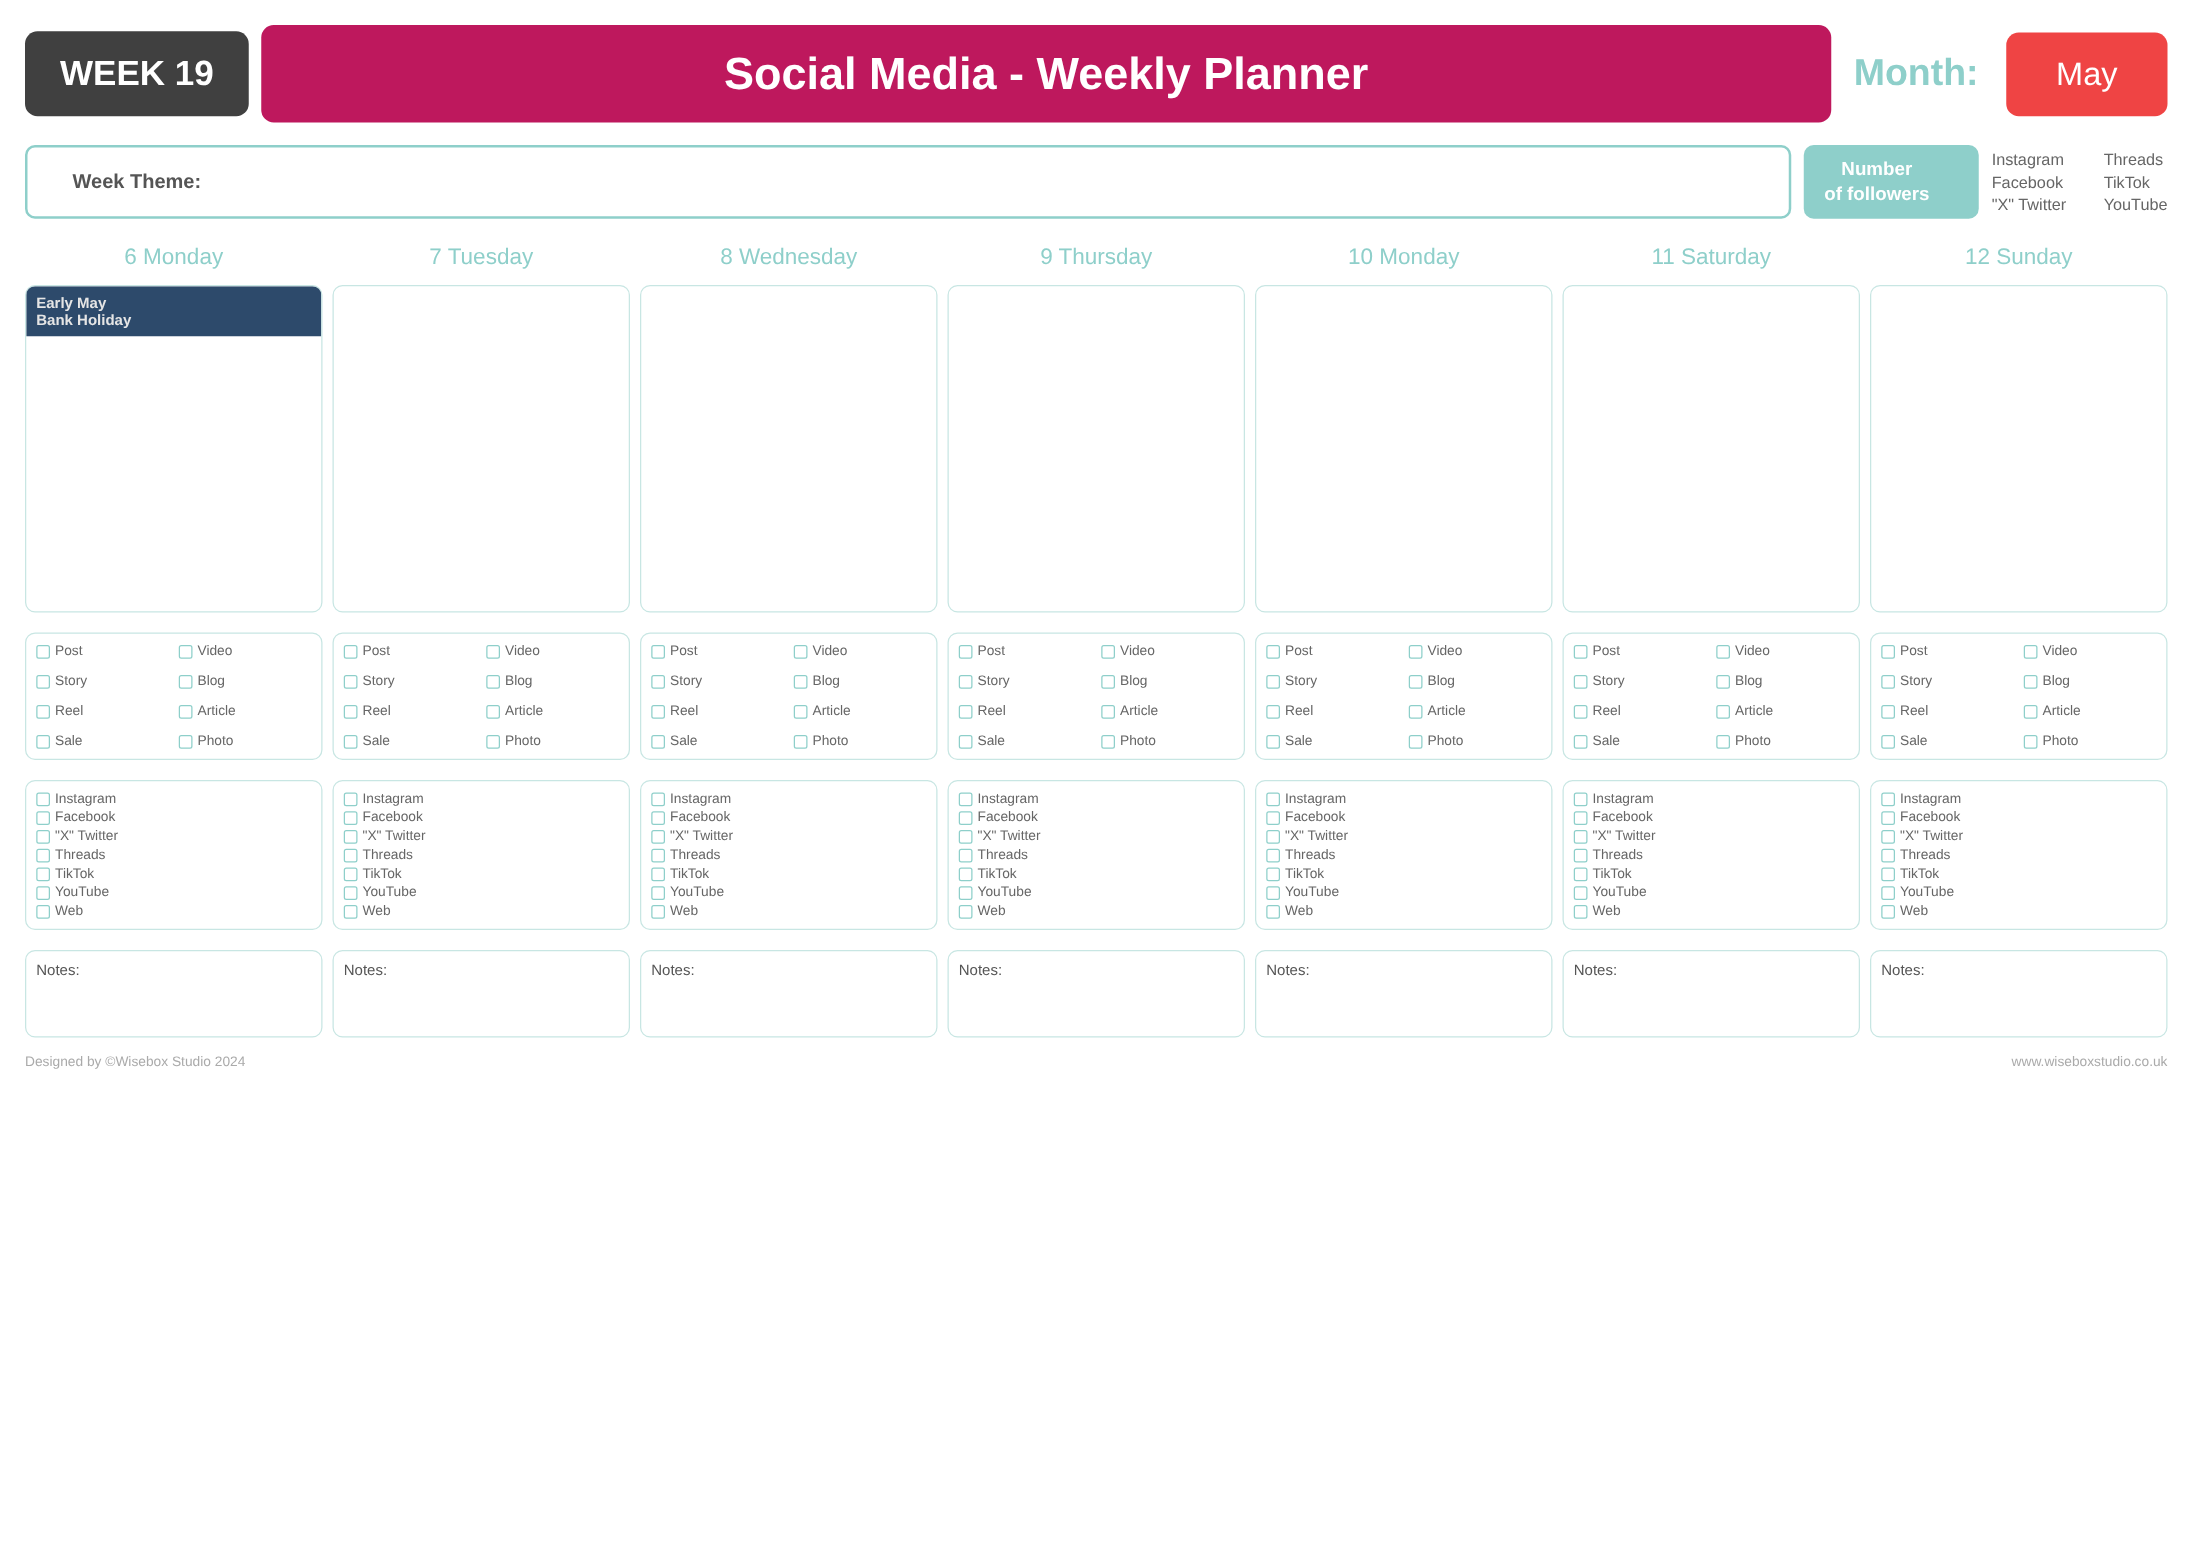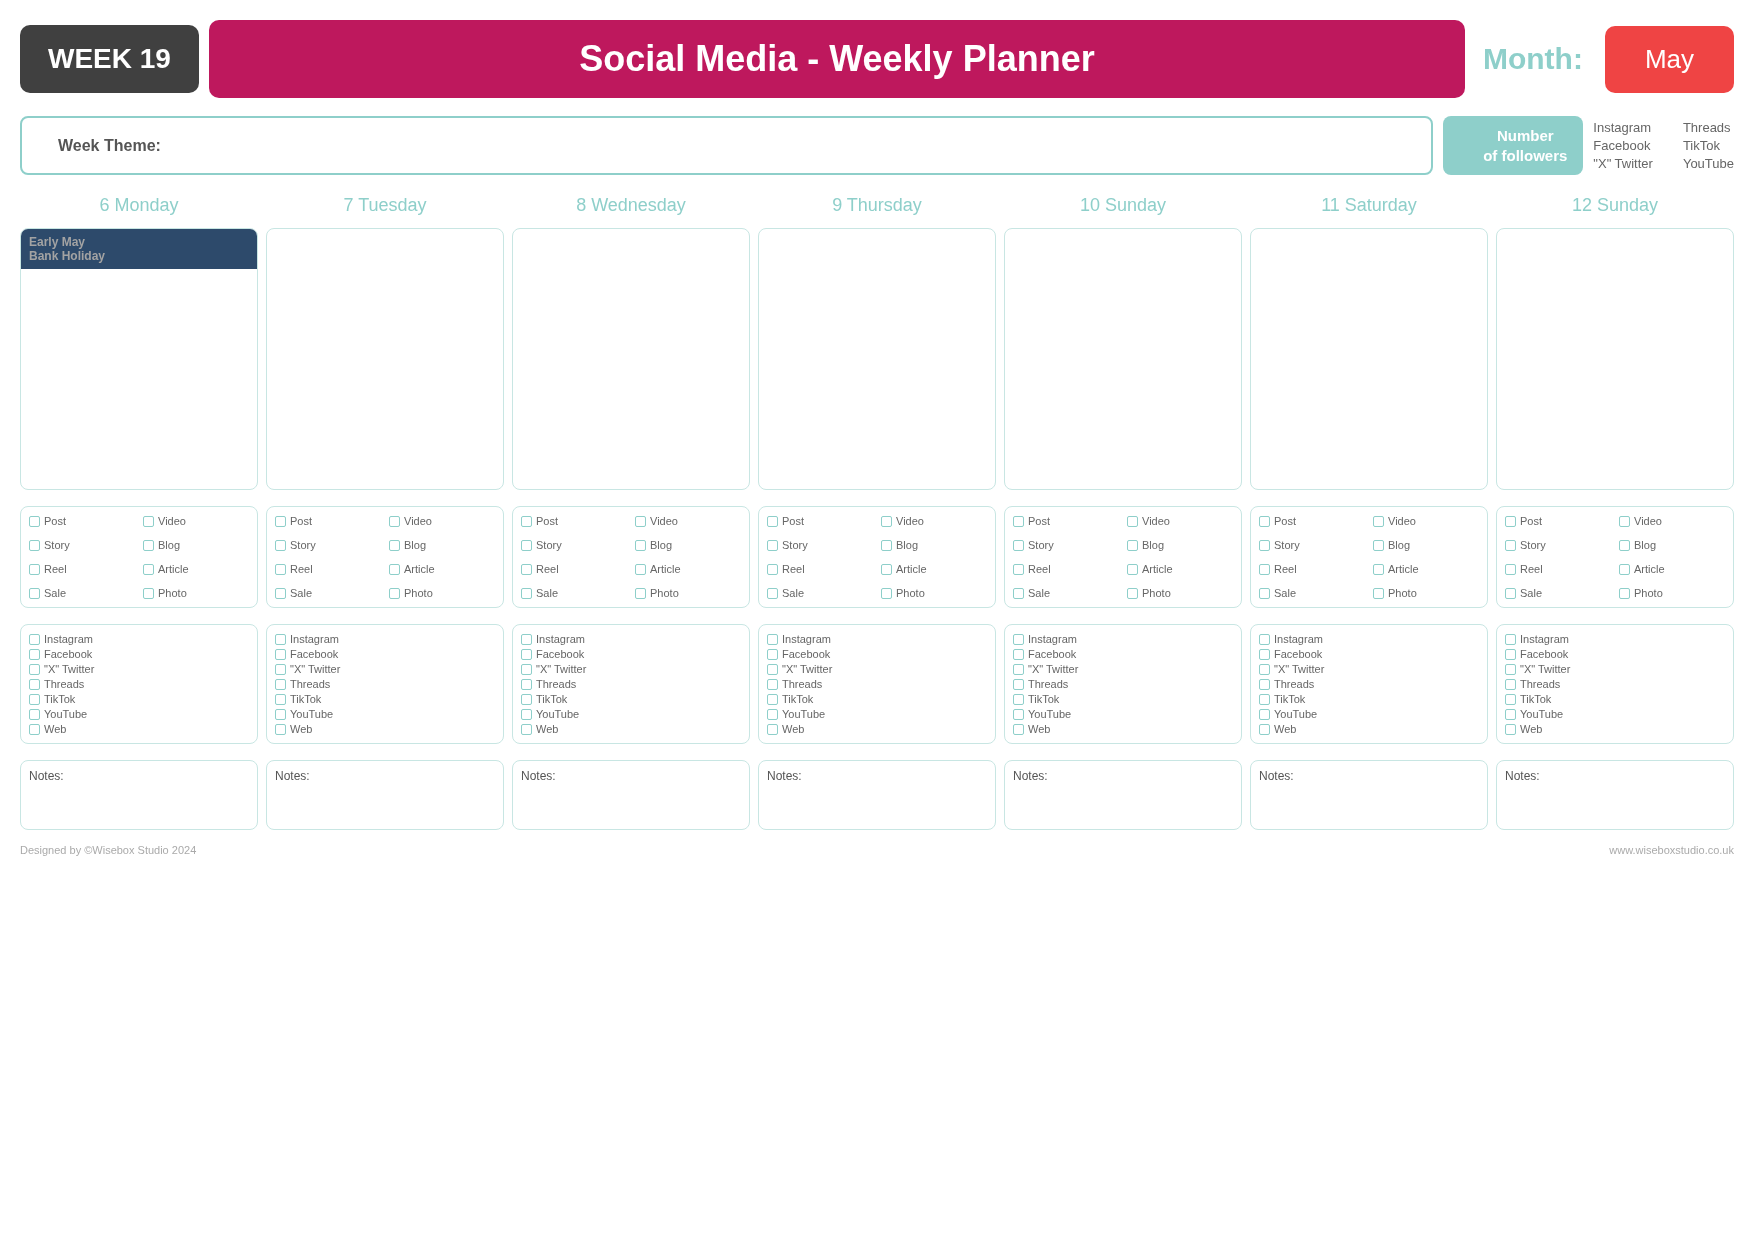--- a/index.html
+++ b/index.html
@@ -79,21 +79,21 @@
     .followers-box {
       background: #8ecfca;
       color: #fff;
       font-weight: 700;
       font-size: 15px;
       padding: 10px 16px;
       border-radius: 8px;
       text-align: center;
       display: flex;
       align-items: center;
-      justify-content: flex-end;
+      justify-content: flex-start;
       min-width: 140px;
       line-height: 1.3;
     }
     .platform-cols {
       display: flex;
       gap: 30px;
     }
     .platform-col {
       display: flex;
       flex-direction: column;
@@ -125,21 +125,21 @@
     }
 
     
     .day-card {
       border: 1.5px solid #c8e6e3;
       border-radius: 8px;
       overflow: hidden;
     }
     .day-event {
       background: #2d4a6b;
-      color: #a3a3a3;
+      color: #e5e5e5;
       font-size: 12px;
       font-weight: 600;
       padding: 6px 8px;
       min-height: 36px;
     }
     .day-body {
       min-height: 220px;
       padding: 6px;
     }
 
@@ -231,21 +231,21 @@
       <span>YouTube</span>
     </div>
   </div>
 </div>
 
 <div class="days-header">
   <div class="day-header">6 Monday</div>
   <div class="day-header">7 Tuesday</div>
   <div class="day-header">8 Wednesday</div>
   <div class="day-header">9 Thursday</div>
-  <div class="day-header">10 Sunday</div>
+  <div class="day-header">10 Monday</div>
   <div class="day-header">11 Saturday</div>
   <div class="day-header">12 Sunday</div>
 </div>
 
 <div class="main-grid">
 
   <div class="day-card">
     <div class="day-event">Early May<br>Bank Holiday</div>
     <div class="day-body"></div>
   </div>

